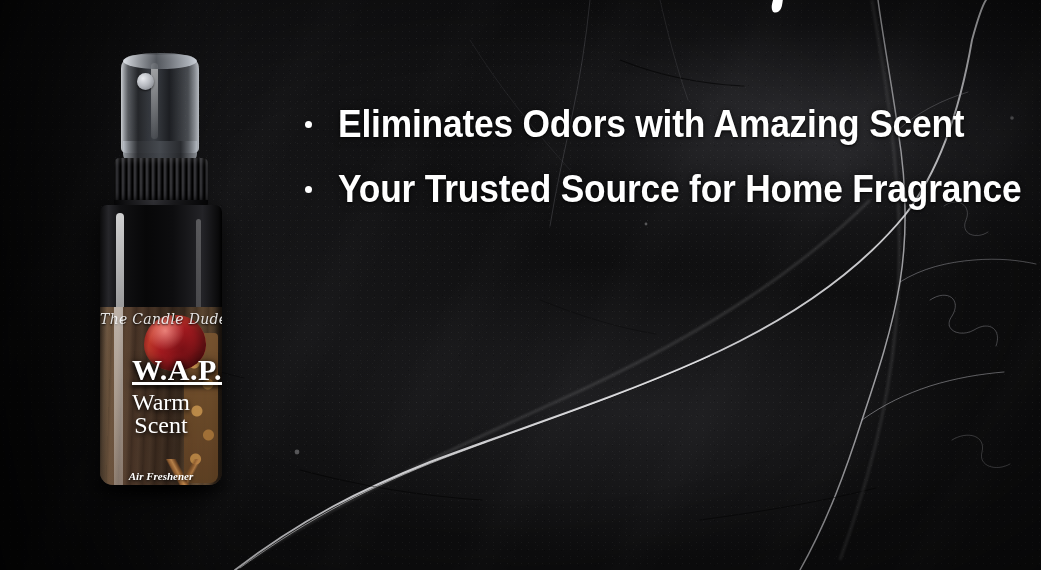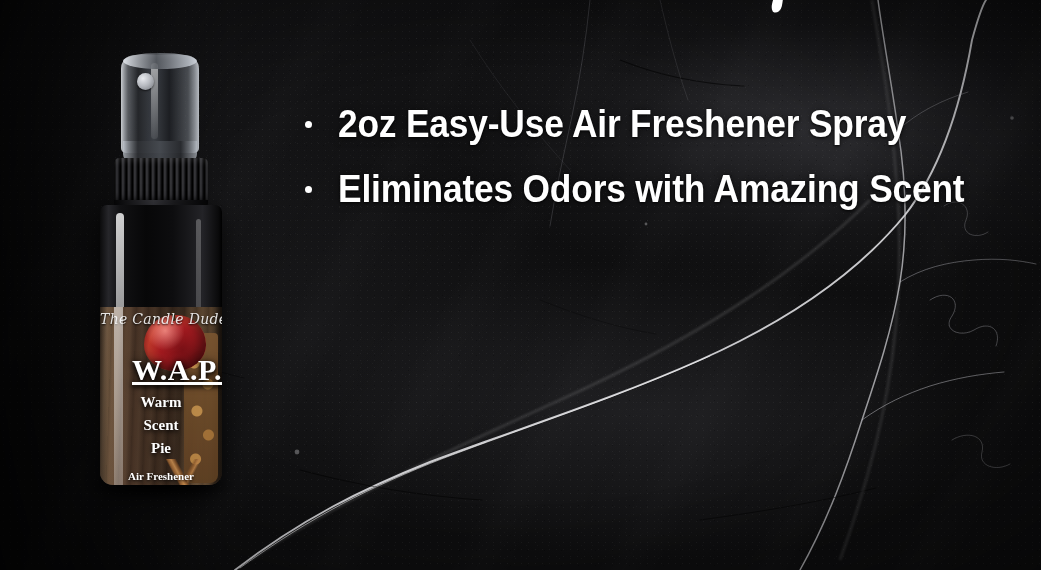--- a/index.html
+++ b/index.html
@@ -362,37 +362,38 @@
     letter-spacing: .5px;
     text-shadow: 0 2px 4px rgba(0,0,0,.95), 0 0 8px rgba(0,0,0,.8);
     text-decoration: underline;
   }
   .label-scent {
     position: absolute;
     left: 0; right: 0;
     top: 84px;
     text-align: center;
     font-family: "Liberation Serif", serif;
-    font-weight: 700;
-    font-size: 15px;
+    font-weight: 400;
+    font-size: 24px;
     line-height: 23px;
     color: #ffffff;
     text-shadow: 0 2px 4px rgba(0,0,0,.95);
   }
   .label-type {
     position: absolute;
     left: 0; right: 0;
     bottom: 14px;
     text-align: center;
     font-family: "Liberation Serif", serif;
     font-weight: 700;
     font-size: 11px;
     line-height: 14px;
     color: #ffffff;
     text-shadow: 0 1px 3px rgba(0,0,0,.95);
+    font-style: italic;
   }
   .label-sheen {
     position: absolute;
     left: 14px;
     top: 0;
     width: 9px;
     height: 100%;
     background: linear-gradient(180deg, rgba(255,255,255,.55), rgba(255,255,255,.25));
   }
   .bottle-shadow {
@@ -485,36 +486,35 @@
         <div class="label-pie"></div>
         <div class="label-cinnamon"></div>
         <div class="label-apple"></div>
         <div class="label-apple-stem"></div>
 
         <div class="label-script">The Candle Dudes</div>
         <div class="label-wap">W.A.P.</div>
         <div class="label-scent">
           <div>Warm</div>
           <div>Scent</div>
-          <div>Pie</div>
         </div>
         <div class="label-type">
           <div>Air Freshener</div>
           <div>Spray</div>
         </div>
         <div class="label-sheen"></div>
       </div>
 
     </div>
   </div>
 
   <div class="bullets">
     <div class="bullet-row">
       <span class="bullet-dot"></span>
-      <span class="bullet-text">2oz Easy-Use Air Freshener Spray</span>
+      <span class="bullet-text">Eliminates Odors with Amazing Scent</span>
     </div>
     <div class="bullet-row">
       <span class="bullet-dot"></span>
-      <span class="bullet-text">Eliminates Odors with Amazing Scent</span>
+      <span class="bullet-text">Your Trusted Source for Home Fragrance</span>
     </div>
   </div>
 
 </div>
 
 </body></html>

